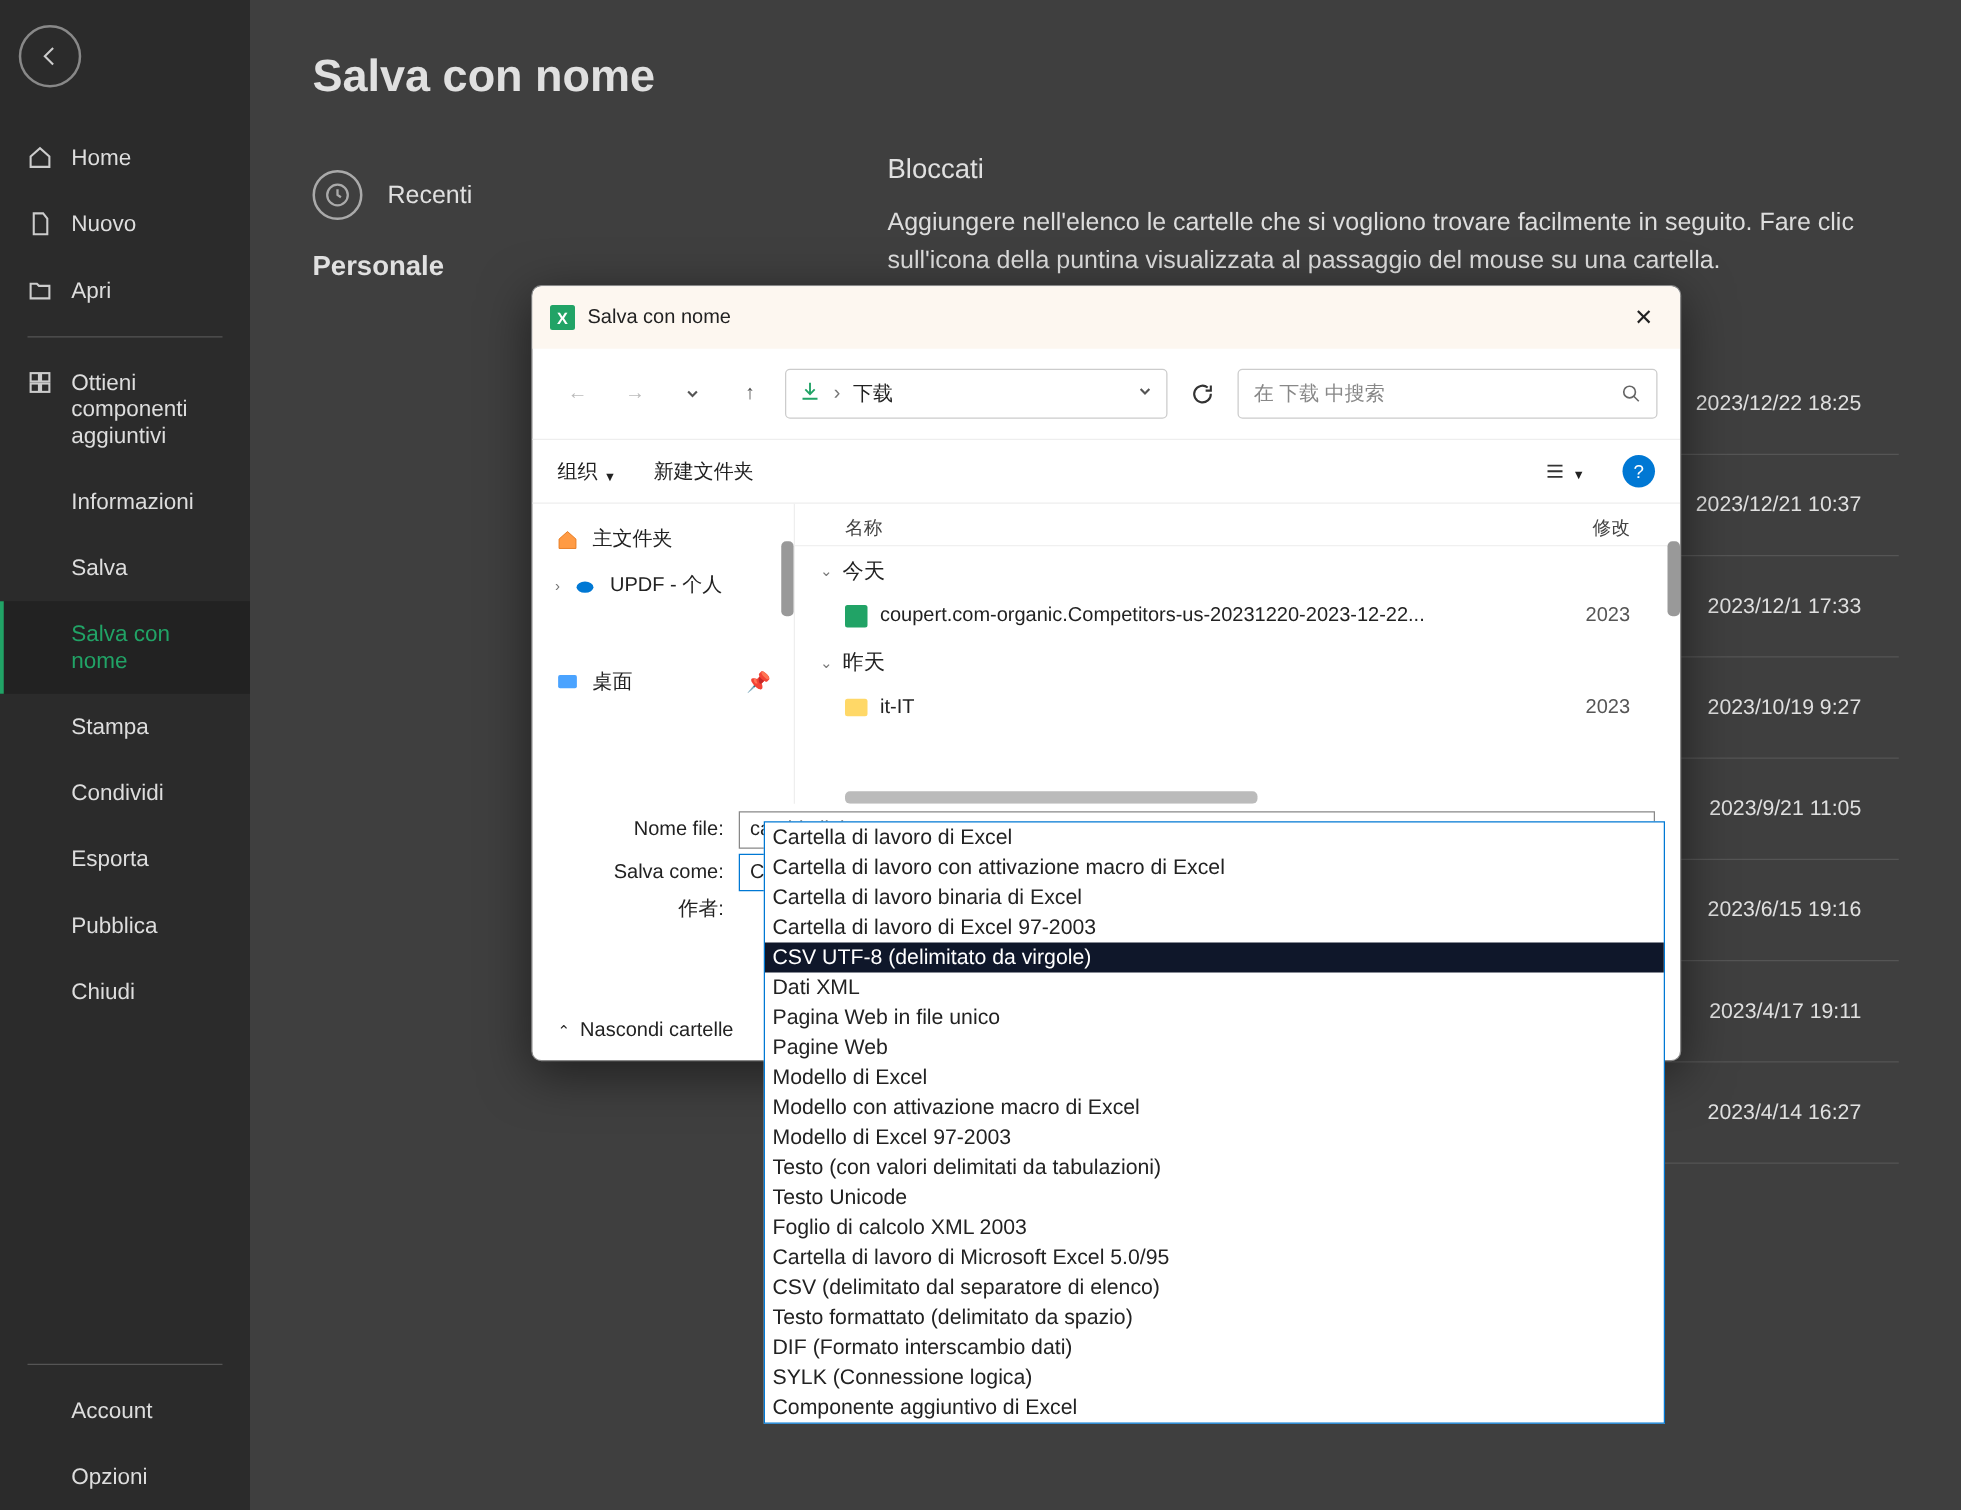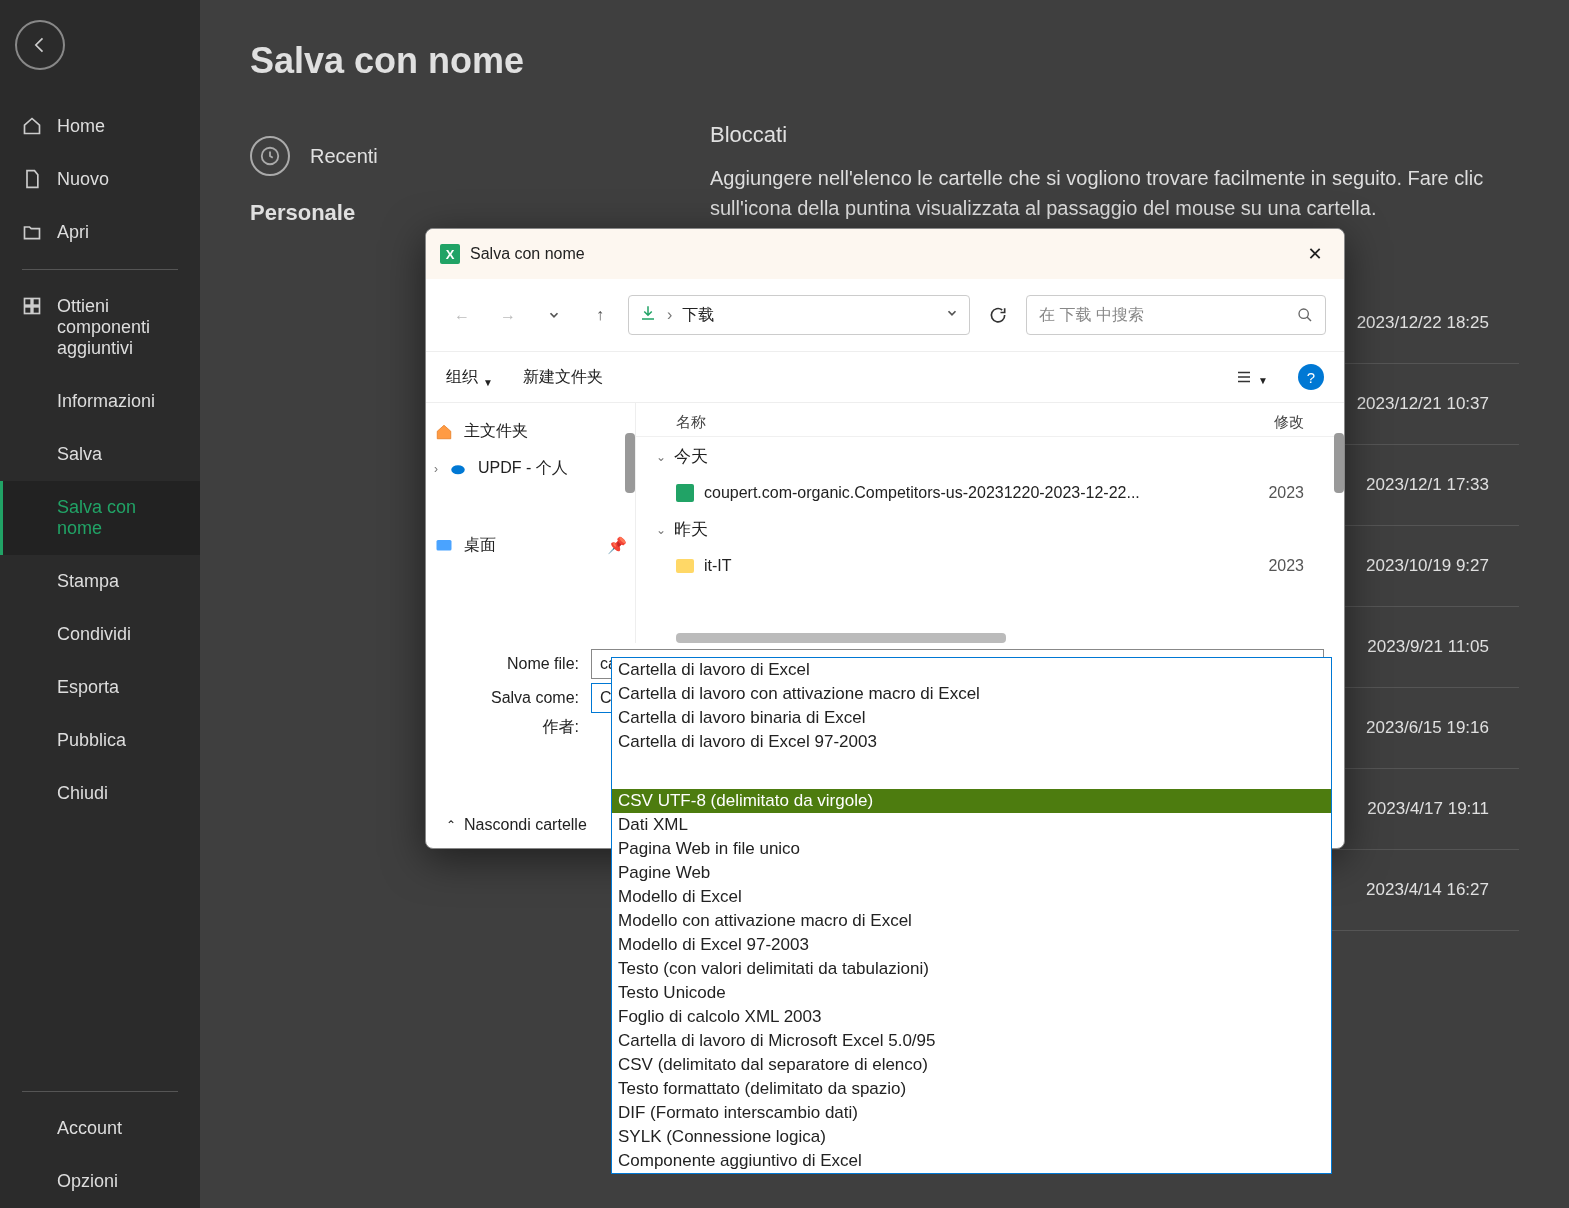--- a/index.html
+++ b/index.html
@@ -40,31 +40,31 @@
 .dlg-title-text { flex: 1; font-size: 16px; }
 .dlg-close { width: 30px; height: 30px; display:flex; align-items:center; justify-content:center; cursor:pointer; font-size:18px; }
 
 .dlg-nav { display:flex; align-items:center; padding: 16px 18px; gap: 10px; border-bottom: 1px solid #eee; }
 .nav-arrow { width: 36px; height: 36px; display:flex; align-items:center; justify-content:center; cursor:pointer; color:#555; }
 .nav-arrow.disabled { color:#bbb; }
 .path-box { flex:1; display:flex; align-items:center; border:1px solid #ccc; border-radius:4px; height:40px; padding:0 10px; gap:10px; }
 .path-box .dl-icon { color:#21a366; }
 .path-chevron { color:#777; }
 .refresh-btn { width:36px; height:36px; display:flex; align-items:center; justify-content:center; cursor:pointer; }
-.search-box { width: 300px; border:1px solid #ccc; border-radius:4px; height:40px; display:flex; align-items:center; padding:0 12px; color:#888; }
+.search-box { width: 336px; border:1px solid #ccc; border-radius:4px; height:40px; display:flex; align-items:center; padding:0 12px; color:#888; }
 .search-box span { flex:1; }
 
 .dlg-toolbar { display:flex; align-items:center; padding: 12px 20px; gap:30px; border-bottom: 1px solid #eee; }
 .tb-item { display:flex; align-items:flex-end; gap:5px; cursor:pointer; font-size:16px; }
 .tb-spacer { flex:1; }
 .tb-help { width:26px; height:26px; border-radius:50%; background:#0078d4; color:#fff; display:flex; align-items:center; justify-content:center; font-size:15px; }
 
 .dlg-body { display:flex; height: 240px; }
 .folder-tree { width: 210px; border-right: 1px solid #eee; padding: 10px 0; overflow:hidden; position:relative; }
-.tree-item { display:flex; align-items:center; gap:10px; padding:8px 8px; font-size:16px; cursor:pointer; }
+.tree-item { display:flex; align-items:center; gap:10px; padding:8px 18px; font-size:16px; cursor:pointer; }
 .tree-item .ico { width:20px; height:18px; }
 .tree-scroll { position:absolute; right:0; top:30px; width:10px; height:60px; background:#999; border-radius:4px; }
 .file-area { flex:1; padding: 6px 0; overflow:hidden; position:relative; }
 .file-header { display:flex; padding: 4px 40px; color:#444; font-size:15px; border-bottom: 1px solid #f0f0f0; }
 .file-header .col-name { flex:1; }
 .group-row { display:flex; align-items:center; gap:8px; padding:8px 20px; font-size:17px; }
 .group-row .chev { color:#777; font-size:12px; }
 .file-row { display:flex; align-items:center; gap:10px; padding:8px 40px; font-size:16px; }
 .file-row .fname { flex:1; overflow:hidden; white-space:nowrap; text-overflow:ellipsis; }
 .file-row .fdate { color:#555; }
@@ -76,21 +76,21 @@
 .dlg-form { padding: 6px 20px 0 20px; }
 .form-row { display:flex; align-items:center; margin-bottom: 4px; }
 .form-label { width: 145px; text-align:right; padding-right: 12px; font-size:16px; }
 .form-input { flex:1; border:1px solid #888; height:30px; padding:0 8px; font-size:16px; display:flex; align-items:center; justify-content:space-between; background:#fff; }
 .form-input .chev { color:#666; font-size:11px; }
 .form-select-open { border:1px solid #0078d4; }
 
 
 .dropdown { position:absolute; left: 185px; top: 428px; width: 721px; background:#fff; border:1px solid #0078d4; max-height: 600px; z-index: 100; }
 .dd-item { padding: 2px 6px; font-size: 17px; cursor:pointer; color:#222; }
-.dd-item.selected { background:#4d7c0f; color:#fff;margin-top:35px; }
+.dd-item.selected { background:#0f172a; color:#fff; }
 
 .hide-folders { display:flex; align-items:center; gap:8px; padding: 14px 20px; cursor:pointer; font-size:16px; }
 .hide-folders .chev { font-size:12px; }
 
 .pin-ico { color:#888; margin-left:auto; }
 </style>
 </head>
 <body>
 
 <div class="app">

